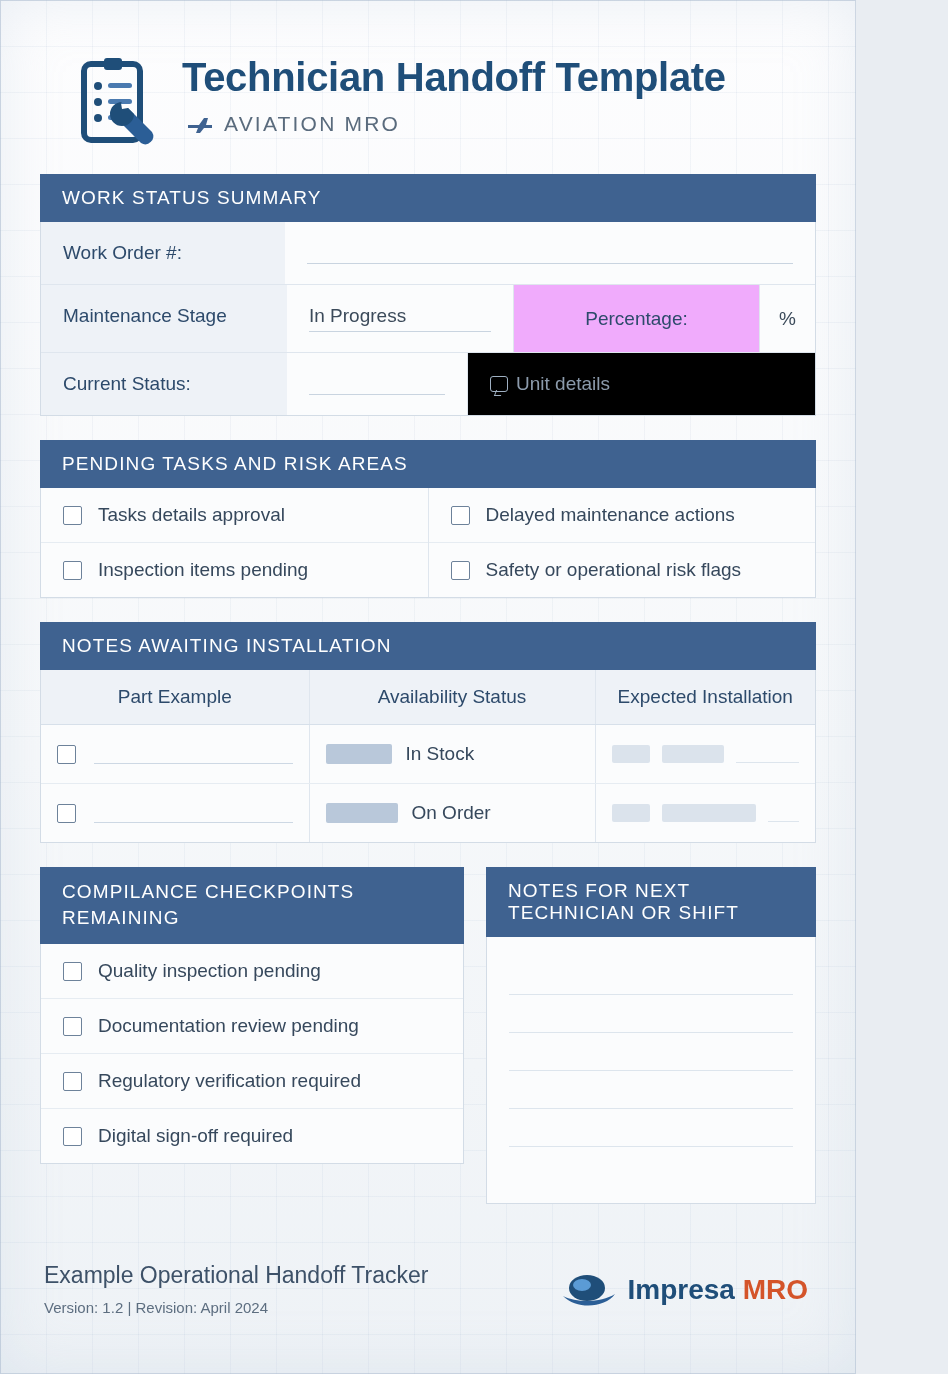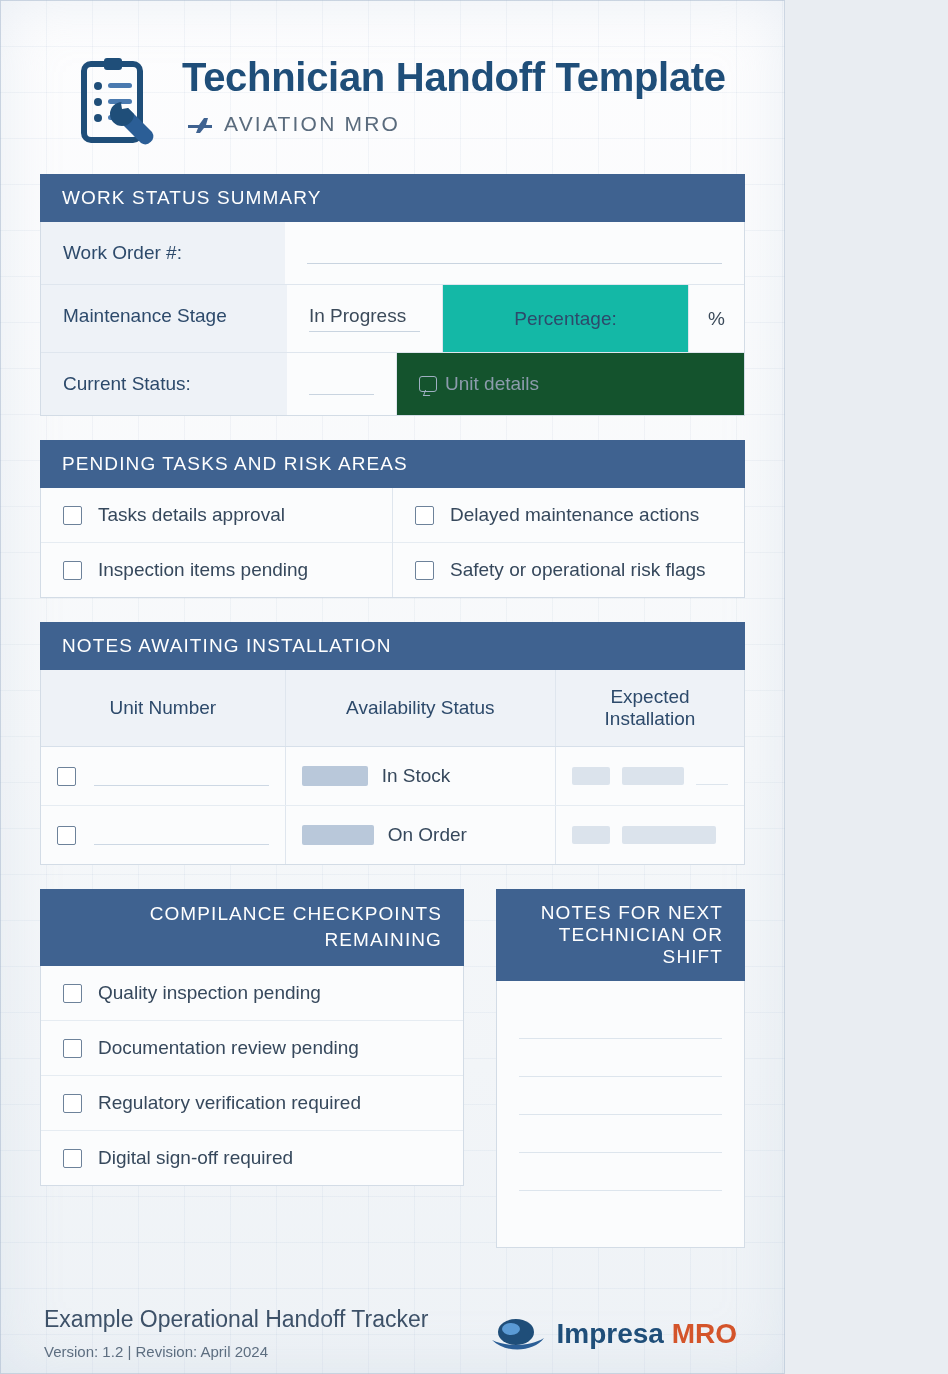--- a/index.html
+++ b/index.html
@@ -3,21 +3,21 @@
 <meta charset="utf-8">
 <style>
   * { box-sizing: border-box; margin: 0; padding: 0; }
   html, body {
     width: 948px; height: 1374px;
     font-family: "Liberation Sans", sans-serif;
     background: #e9edf2;
   }
   .page {
     position: relative;
-    width: 785px; height: 1374px;
+    width: 856px; height: 1374px;
     background:
       linear-gradient(180deg, #fdfdfe 0%, #f6f8fa 55%, #eef2f6 100%);
     overflow: hidden;
   }
   
   .page::before {
     content: "";
     position: absolute; inset: 0;
     background-image:
       linear-gradient(to right, rgba(140,165,195,0.09) 1px, transparent 1px),
@@ -78,33 +78,33 @@
   }
   .ws-label.wide { width: 246px; flex: 0 0 246px; }
   .ws-fill { flex: 1; padding: 20px 22px; display: flex; align-items: center; }
   .ruled { flex: 1; border-bottom: 1px solid #c9d4e0; height: 22px; }
   .ruled.short { max-width: 320px; }
   .val-text {
     font-size: 19px; color: #3b4a5a; border-bottom: 1px solid #c9d4e0;
     flex: 1; padding-bottom: 4px;
   }
   .pct-label {
-    background: #14b8a6; padding: 20px 16px; font-size: 19px; color: #2d4a6b;
+    background: #f0abfc; padding: 20px 16px; font-size: 19px; color: #2d4a6b;
     display: flex; align-items: center; justify-content: center;
     width: 246px; flex: 0 0 246px; border-left: 1px solid #dfe6ee;
   }
   .pct-box {
     width: 56px; flex: 0 0 56px; display: flex; align-items: center;
     justify-content: center; font-size: 19px; color: #3b4a5a;
     border-left: 1px solid #dfe6ee;
   }
   .unit-cell {
     width: 348px; flex: 0 0 348px; border-left: 1px solid #dfe6ee;
     display: flex; align-items: center; gap: 8px; padding: 20px 22px;
-    background: #14532d;
+    background: #000000;
   }
   .unit-ghost {
     font-size: 19px; color: #8c9bac; position: relative;
   }
   .tag-icon {
     width: 18px; height: 16px; border: 1.6px solid #9fb0c2;
     border-radius: 3px; position: relative; flex: 0 0 18px;
   }
   .tag-icon::after {
     content: ""; position: absolute; left: 4px; bottom: -5px;
@@ -143,21 +143,21 @@
   .tbl tr:last-child td { border-bottom: none; }
   .cell-part { display: flex; align-items: center; gap: 18px; }
   .part-line { flex: 1; border-bottom: 1px solid #cdd8e4; height: 20px; }
   .stat-cell { display: flex; align-items: center; gap: 14px; font-size: 19px; color: #36485c; }
   .swatch { height: 20px; background: #b9c8da; border-radius: 2px; }
   .inst-cell { display: flex; align-items: center; gap: 12px; }
   .bar { height: 18px; background: #dbe3ec; border-radius: 2px; }
   .inst-line { flex: 1; border-bottom: 1px solid #dde5ed; height: 18px; }
 
   
-  .two-up { display: flex; gap: 32px; text-align: right; }
+  .two-up { display: flex; gap: 22px; }
   .col-left { width: 424px; flex: 0 0 424px; }
   .col-right { flex: 1; }
   .notes-body {
     border: 1px solid #d3dce6; border-top: none; background: #fbfcfd;
     padding: 20px 22px 18px;
   }
   .note-line { border-bottom: 1px solid #dde5ed; height: 38px; }
   .note-line:last-child { border-bottom: none; }
 
   
@@ -267,21 +267,21 @@
         </div>
       </div>
     </div>
 
     <div class="section">
       <div class="sec-head">NOTES AWAITING INSTALLATION</div>
       <div class="sec-body">
         <table class="tbl">
           <thead>
             <tr>
-              <th style="width:268px">Unit Number</th>
+              <th style="width:268px">Part Example</th>
               <th style="width:286px">Availability Status</th>
               <th>Expected Installation</th>
             </tr>
           </thead>
           <tbody>
             <tr>
               <td>
                 <div class="cell-part">
                   <span class="box"></span>
                   <span class="part-line"></span>

